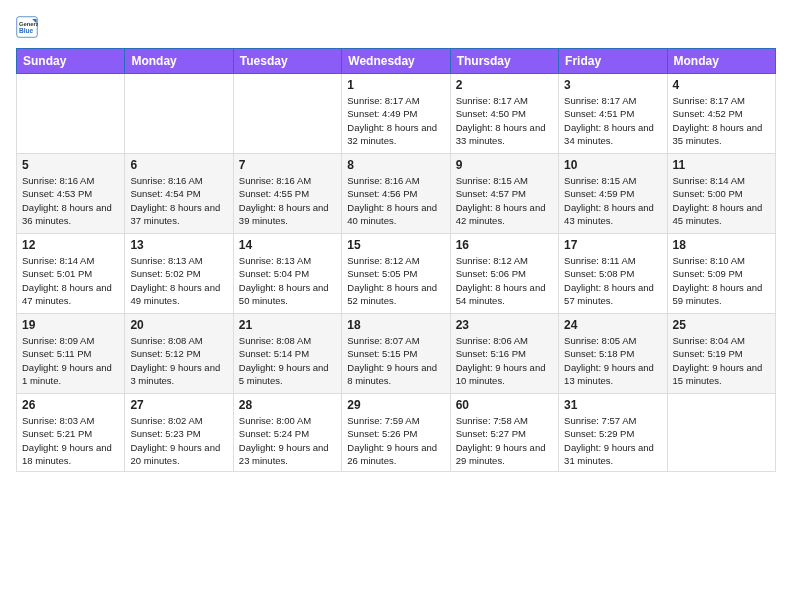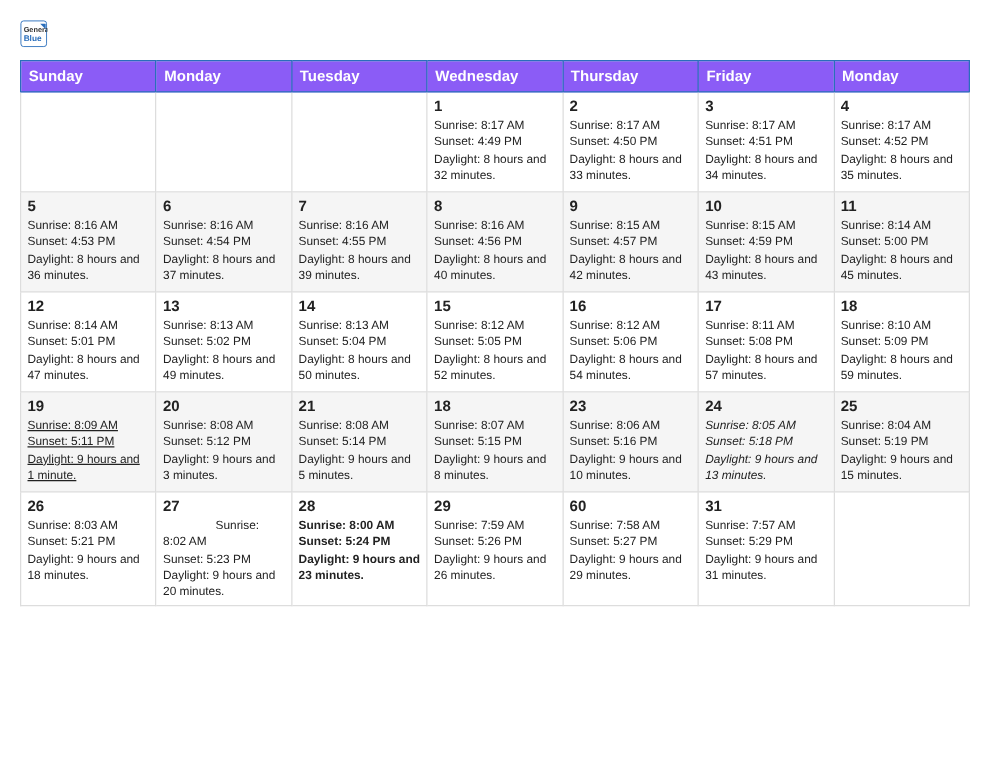--- a/index.html
+++ b/index.html
@@ -184,50 +184,50 @@
 Sunset: 5:06 PM
 Daylight: 8 hours and 54 minutes.</span></td>
           <td><span class="day-num">17</span><span class="day-info" style="white-space: pre-line;">Sunrise: 8:11 AM
 Sunset: 5:08 PM
 Daylight: 8 hours and 57 minutes.</span></td>
           <td><span class="day-num">18</span><span class="day-info" style="white-space: pre-line;">Sunrise: 8:10 AM
 Sunset: 5:09 PM
 Daylight: 8 hours and 59 minutes.</span></td>
         </tr>
         <tr>
-          <td><span class="day-num">19</span><span class="day-info" style="white-space: pre-line; text-decoration: underline;">Sunrise: 8:09 AM
+          <td><span class="day-num">19</span><span class="day-info" style="white-space: pre-line;">Sunrise: 8:09 AM
 Sunset: 5:11 PM
 Daylight: 9 hours and 1 minute.</span></td>
           <td><span class="day-num">20</span><span class="day-info" style="white-space: pre-line;">Sunrise: 8:08 AM
 Sunset: 5:12 PM
 Daylight: 9 hours and 3 minutes.</span></td>
           <td><span class="day-num">21</span><span class="day-info" style="white-space: pre-line;">Sunrise: 8:08 AM
 Sunset: 5:14 PM
 Daylight: 9 hours and 5 minutes.</span></td>
           <td><span class="day-num">18</span><span class="day-info" style="white-space: pre-line; text-align: center;">Sunrise: 8:07 AM
 Sunset: 5:15 PM
 Daylight: 9 hours and 8 minutes.</span></td>
           <td><span class="day-num">23</span><span class="day-info" style="white-space: pre-line;">Sunrise: 8:06 AM
 Sunset: 5:16 PM
 Daylight: 9 hours and 10 minutes.</span></td>
-          <td><span class="day-num">24</span><span class="day-info" style="white-space: pre-line; font-style: italic;">Sunrise: 8:05 AM
+          <td><span class="day-num">24</span><span class="day-info" style="white-space: pre-line;">Sunrise: 8:05 AM
 Sunset: 5:18 PM
 Daylight: 9 hours and 13 minutes.</span></td>
           <td><span class="day-num">25</span><span class="day-info" style="white-space: pre-line;">Sunrise: 8:04 AM
 Sunset: 5:19 PM
 Daylight: 9 hours and 15 minutes.</span></td>
         </tr>
         <tr class="last-row">
           <td><span class="day-num">26</span><span class="day-info" style="white-space: pre-line;">Sunrise: 8:03 AM
 Sunset: 5:21 PM
 Daylight: 9 hours and 18 minutes.</span></td>
-          <td><span class="day-num">27</span><span class="day-info" style="white-space: pre-line; margin-left: 42px;">Sunrise: 8:02 AM
+          <td><span class="day-num">27</span><span class="day-info" style="white-space: pre-line;">Sunrise: 8:02 AM
 Sunset: 5:23 PM
 Daylight: 9 hours and 20 minutes.</span></td>
-          <td><span class="day-num">28</span><span class="day-info" style="white-space: pre-line; font-weight: bold;">Sunrise: 8:00 AM
+          <td><span class="day-num">28</span><span class="day-info" style="white-space: pre-line;">Sunrise: 8:00 AM
 Sunset: 5:24 PM
 Daylight: 9 hours and 23 minutes.</span></td>
           <td><span class="day-num">29</span><span class="day-info" style="white-space: pre-line;">Sunrise: 7:59 AM
 Sunset: 5:26 PM
 Daylight: 9 hours and 26 minutes.</span></td>
           <td><span class="day-num">60</span><span class="day-info" style="white-space: pre-line;">Sunrise: 7:58 AM
 Sunset: 5:27 PM
 Daylight: 9 hours and 29 minutes.</span></td>
           <td><span class="day-num">31</span><span class="day-info" style="white-space: pre-line; margin-top: 12px;">Sunrise: 7:57 AM
 Sunset: 5:29 PM

